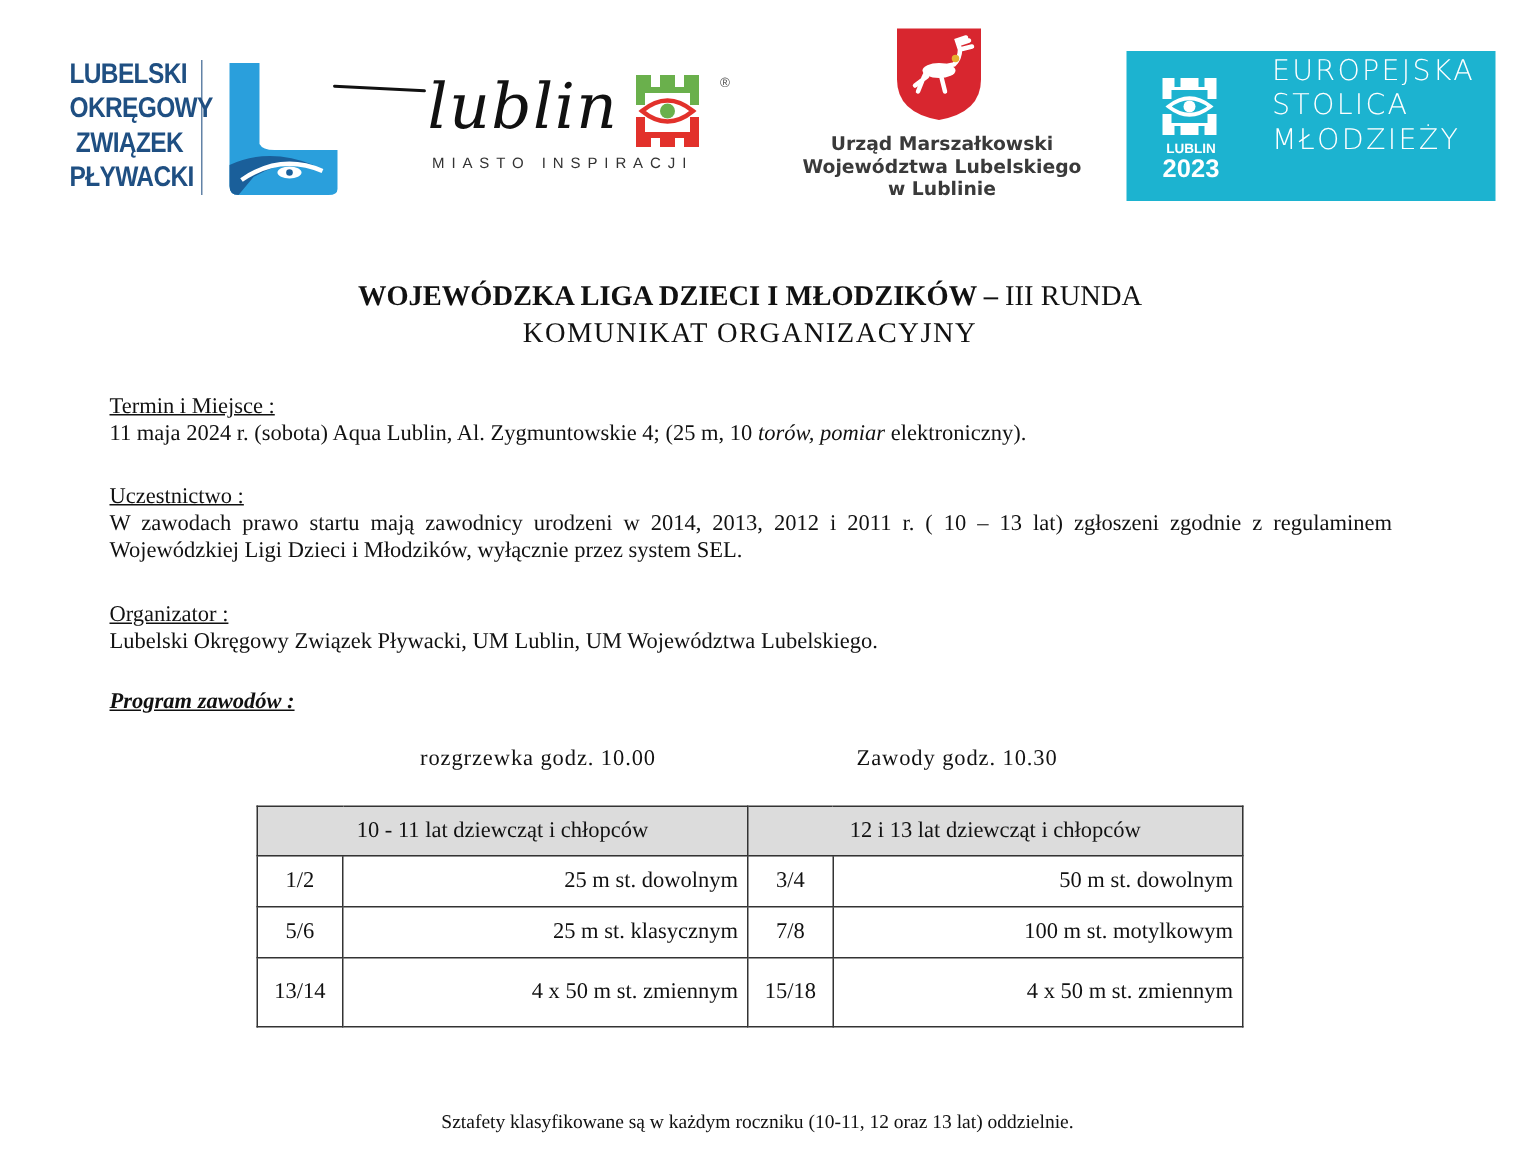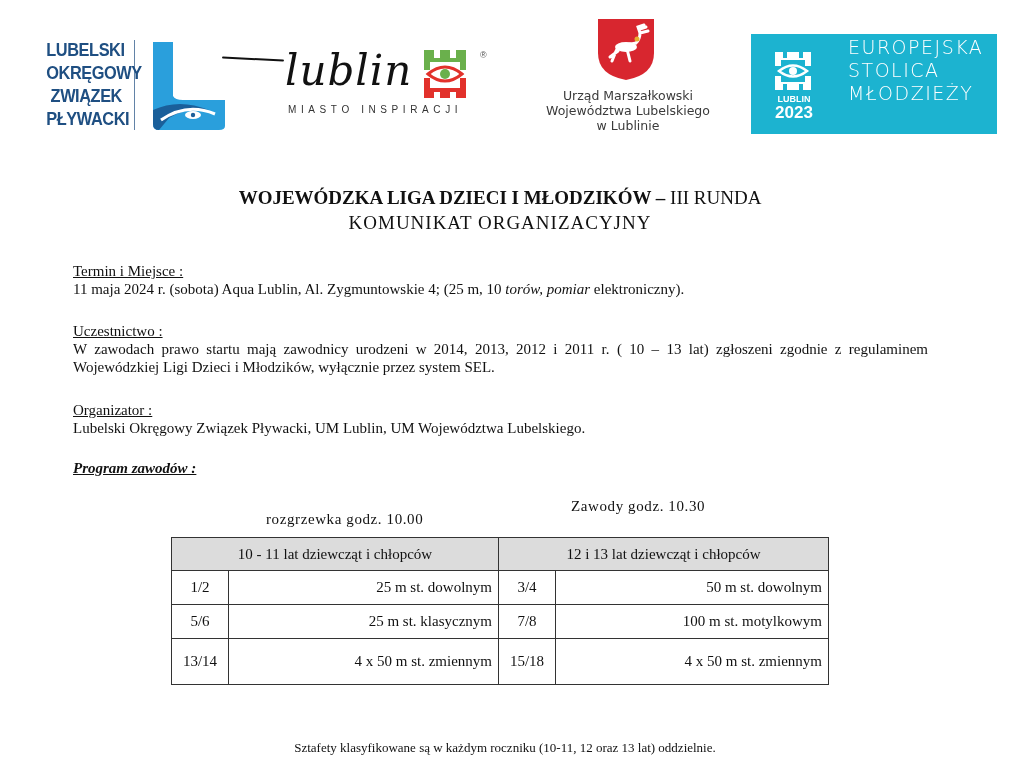--- a/index.html
+++ b/index.html
@@ -9,21 +9,21 @@
   
   .loz-text { left:34px; top:38px; width:88px; text-align:right; font-family:"Liberation Sans", sans-serif; font-weight:bold; color:#1f4f82; font-size:19px; line-height:23px; letter-spacing:-0.5px; transform:scaleX(0.86); transform-origin:right top; }
   .loz-divider { left:134px; top:40px; width:1px; height:90px; background:#1f4f82; opacity:0.7; }
   .loz-mark { left:149px; top:40px; width:78px; height:92px; }
   .lublin-word { left:285px; top:46px; font-family:"DejaVu Serif", serif; font-size:42px; letter-spacing:1px; color:#111; font-style:italic; }
   .lublin-tag { left:288px; top:104px; font-family:"Liberation Sans", sans-serif; font-size:10px; letter-spacing:4.6px; color:#333; }
   .lublin-line { left:222px; top:58px; width:62px; height:2px; background:#111; border-radius:2px; transform:rotate(3deg); }
   .reg-mark { left:480px; top:50px; font-size:9px; font-family:"Liberation Sans", sans-serif; color:#555; }
 
   .urzad-crest { left:596px; top:17px; width:60px; height:64px; }
-  .urzad-text { left:528px; top:88px; width:200px; text-align:center; font-family:"DejaVu Sans", sans-serif; font-size:12.5px; line-height:15px; color:#3a3a3a; }
+  .urzad-text { left:528px; top:88px; width:200px; text-align:center; font-family:"DejaVu Sans", sans-serif; font-size:12.5px; line-height:15px; color:#3a3a3a;font-weight:bold; }
 
   .esm-box { left:751px; top:34px; width:246px; height:100px; background:#1cb3d0; }
   .esm-mark { left:773px; top:50px; width:40px; height:42px; }
   .esm-lublin { left:770px; top:94px; width:48px; text-align:center; color:#fff; font-family:"Liberation Sans", sans-serif; font-weight:bold; font-size:9px; }
   .esm-year { left:770px; top:103px; width:48px; text-align:center; color:#fff; font-family:"Liberation Sans", sans-serif; font-weight:bold; font-size:17px; }
   .esm-text { left:832px; top:36px; color:#fff; font-family:"DejaVu Sans", sans-serif; font-size:19px; line-height:23px; letter-spacing:1.5px; font-weight:300;margin-left:16px; }
 
   
   .title1 { left:0; width:1000px; top:187px; text-align:center; font-size:19px; }
   .title1 b { font-weight:bold; }
@@ -112,21 +112,21 @@
 <div class="abs body sec-label u" style="top:262px;">Termin i Miejsce :</div>
 <div class="abs body sec-text" style="top:280px;"><span>11 maja 2024 r. (sobota) Aqua Lublin, Al. Zygmuntowskie 4; (25 m, 10 </span><i>torów, pomiar</i><span> elektroniczny).</span></div>
 
 <div class="abs body sec-label u" style="top:322px;">Uczestnictwo :</div>
 <div class="abs body sec-text justify" style="top:340px;">W zawodach prawo startu mają zawodnicy  urodzeni w 2014, 2013, 2012 i 2011 r. ( 10 – 13 lat) zgłoszeni zgodnie z regulaminem Wojewódzkiej Ligi Dzieci i Młodzików, wyłącznie przez system SEL.</div>
 
 <div class="abs body sec-label u" style="top:401px;">Organizator :</div>
 <div class="abs body sec-text" style="top:419px;font-family:Liberation Serif, serif;">Lubelski Okręgowy Związek Pływacki, UM Lublin, UM Województwa Lubelskiego.</div>
 
 <div class="abs prog-label">Program zawodów :</div>
-<div class="abs times" style="left:266px;margin-top:13px;">rozgrzewka  godz.   10.00</div>
+<div class="abs times" style="left:280px;">rozgrzewka  godz.   10.00</div>
 <div class="abs times" style="left:571px;">Zawody  godz.   10.30</div>
 
 <table class="prog">
   <tbody>
       <tr>
     <th colspan="2">10 - 11 lat dziewcząt i chłopców</th>
     <th colspan="2">12 i 13 lat dziewcząt i chłopców</th>
   </tr>
   <tr>
     <td class="num">1/2</td>

